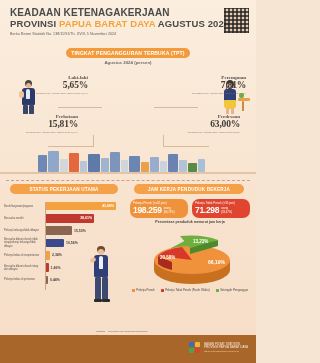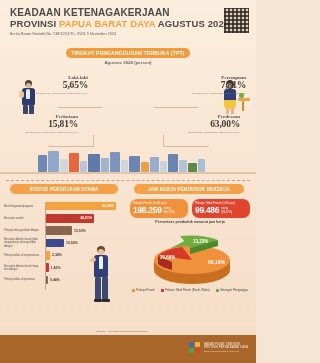--- a/index.html
+++ b/index.html
@@ -299,21 +299,21 @@
           <div>
             <div class="card-unit">orang</div>
             <div class="card-unit">(66,19%)</div>
           </div>
         </div>
       </div>
 
       <div class="card red">
         <div class="card-cap">Pekerja Tidak Penuh (&lt;35 jam)</div>
         <div class="card-main">
-          <div class="card-num">99.486</div>
+          <div class="card-num">71.298</div>
           <div>
             <div class="card-unit">orang</div>
             <div class="card-unit">(33,47%)</div>
           </div>
         </div>
       </div>
     </div>
 
     <div class="pie-title">Persentase penduduk menurut jam kerja</div>
 

